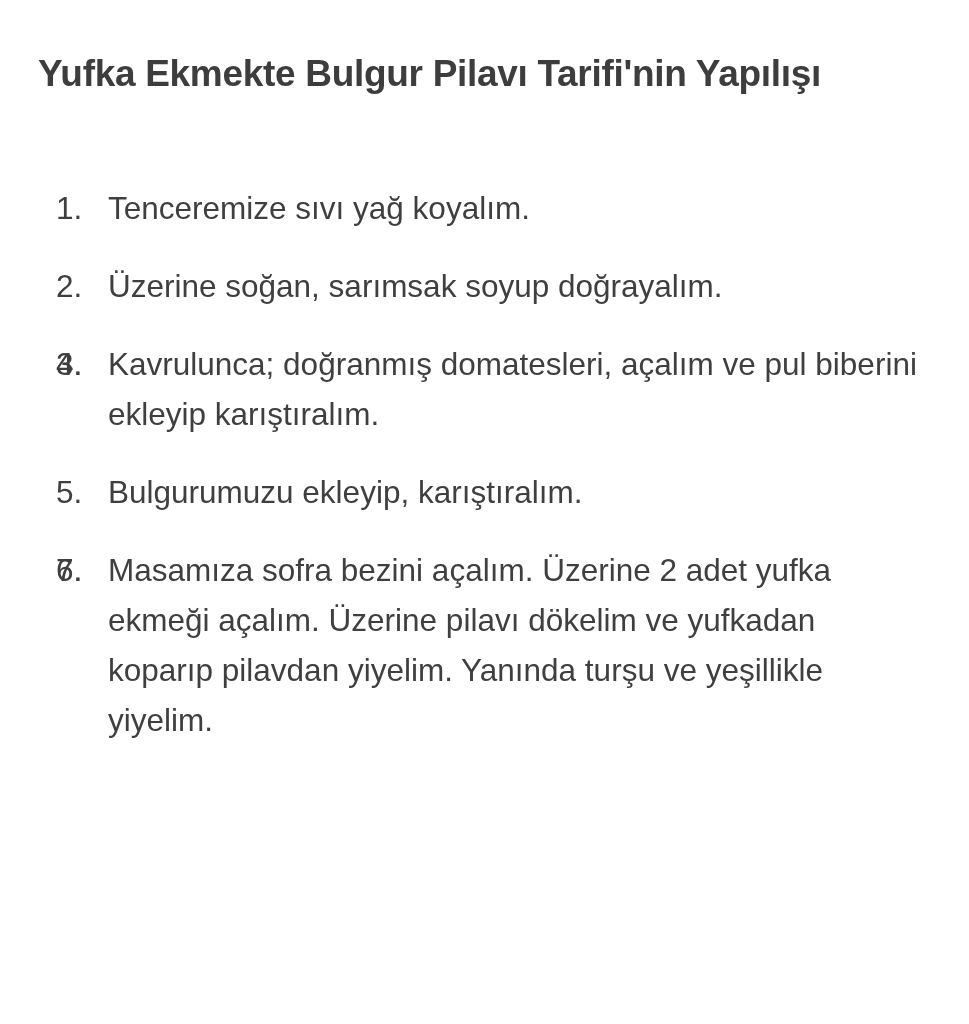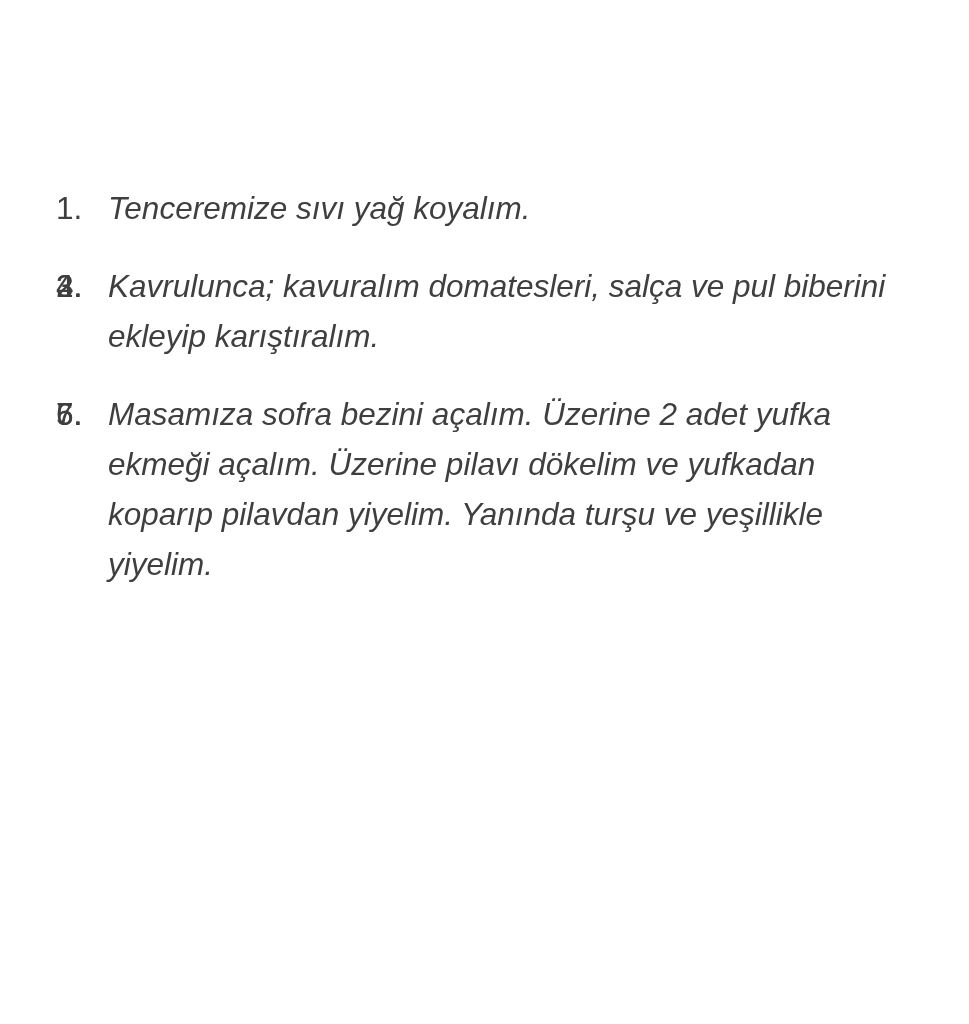--- a/index.html
+++ b/index.html
@@ -2,43 +2,46 @@
 <html><head>
 <meta charset="utf-8">
 <style>
   html, body { margin: 0; padding: 0; background: #ffffff; }
   body { width: 969px; height: 1024px; overflow: hidden; font-family: "Liberation Sans", "DejaVu Sans", sans-serif; color: #3c3c3c; }
   .page { position: relative; width: 969px; height: 1024px; }
   .title { position: absolute; left: 38px; top: 44px; width: 880px; margin: 0; font-size: 37px; font-weight: bold; line-height: 60px; color: #3d3d3d; letter-spacing: -0.3px; }
   .steps { position: absolute; left: 0; top: 183px; width: 969px; margin: 0; padding: 0; list-style: none; }
   .step { position: relative; padding-left: 108px; padding-right: 40px; font-size: 31.5px; line-height: 50px; margin-bottom: 28px; color: #3f3f3f; }
   .step-num { position: absolute; left: 56px; top: 0; width: 46px; text-align: left; }
-  .step-text { display: block; font-style: italic; }
+  .step-text { display: block; }
 </style>
 </head>
 <body>
 
 <div class="page">
+  <h1 class="title">Yufka Ekmekte Bulgur Pilavı Tarifi'nin Yapılışı</h1>
   <ol class="steps">
     <li class="step">
       <span class="step-num">1.</span>
       <span class="step-text">Tenceremize sıvı yağ koyalım.</span>
     </li>
     <li class="step">
       <span class="step-num">2.</span>
+      <span class="step-text">Üzerine soğan, sarımsak soyup doğrayalım.</span>
     </li>
     <li class="step">
       <span class="step-num">3.</span>
     </li>
     <li class="step">
       <span class="step-num">4.</span>
-      <span class="step-text">Kavrulunca; kavuralım domatesleri, salça ve pul biberini ekleyip karıştıralım.</span>
+      <span class="step-text">Kavrulunca; doğranmış domatesleri, açalım ve pul biberini ekleyip karıştıralım.</span>
     </li>
     <li class="step">
       <span class="step-num">5.</span>
+      <span class="step-text">Bulgurumuzu ekleyip, karıştıralım.</span>
     </li>
     <li class="step">
       <span class="step-num">6.</span>
     </li>
     <li class="step">
       <span class="step-num">7.</span>
       <span class="step-text">Masamıza sofra bezini açalım. Üzerine 2 adet yufka ekmeği açalım. Üzerine pilavı dökelim ve yufkadan koparıp pilavdan yiyelim. Yanında turşu ve yeşillikle yiyelim.</span>
     </li>
   </ol>
 </div>

